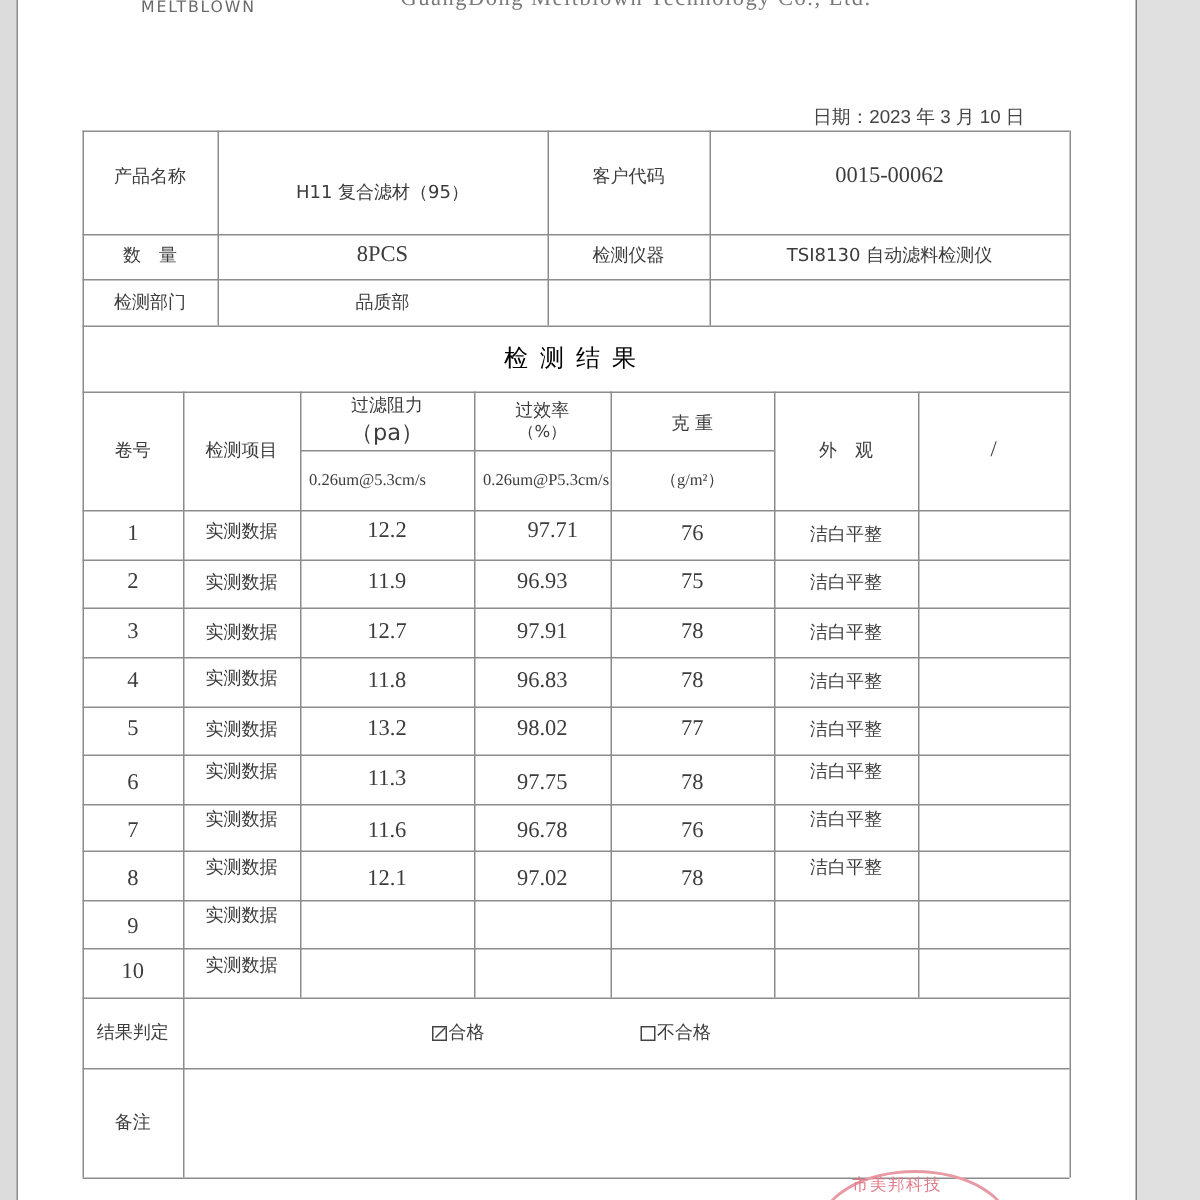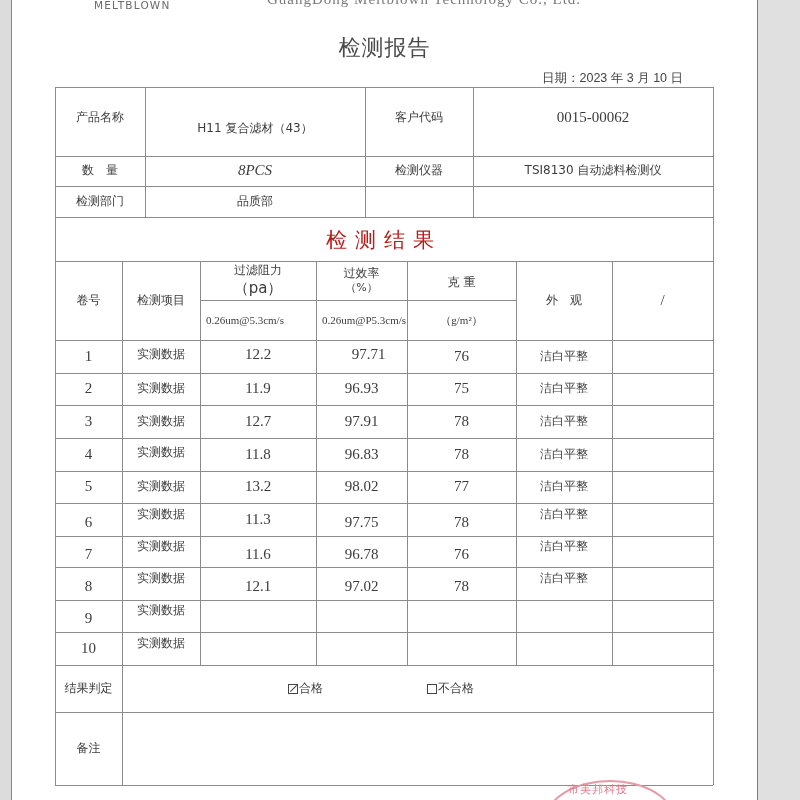--- a/index.html
+++ b/index.html
@@ -45,21 +45,21 @@
     display: flex; align-items: center; justify-content: center; text-align: center;
     font-size: 12px; color: #3c3c3c; line-height: 1.3;
   }
   .cjk { font-family: "DejaVu Sans", sans-serif; font-size: 12px; }
   .num { font-family: "Liberation Serif", "DejaVu Serif", serif; font-size: 15px; }
   .hline { position: absolute; height: 0; border-top: 1.3px solid #8c8c8c; }
   .vline { position: absolute; width: 0; border-left: 1.3px solid #8c8c8c; }
   .section-title {
     position: absolute; left: 55px; width: 658px; top: 218px; height: 43px;
     display: flex; align-items: center; justify-content: center;
-    font-family: "DejaVu Sans", sans-serif; font-size: 21px; letter-spacing: 8px; color: #b91c1c;
+    font-family: "DejaVu Sans", sans-serif; font-size: 16px; letter-spacing: 8px; color: #000000;
   }
   .checkbox {
     display: inline-block; width: 8px; height: 8px; border: 1.2px solid #444;
     margin-right: 1px; position: relative; vertical-align: -1px;
   }
   .checkbox.checked::after {
     content: ""; position: absolute; left: 0px; top: 3px; width: 9px; height: 0;
     border-top: 1.2px solid #444; transform: rotate(-45deg);
   }
   .seal {
@@ -76,21 +76,20 @@
 
 <div class="left-strip"></div>
 <div class="right-strip"></div>
 
 <div class="page">
   <div class="logo">
 
     <span class="text">MELTBLOWN</span>
   </div>
   <div class="company">GuangDong Meltblown Technology Co.,  Ltd.</div>
-  <div class="title">检测报告</div>
   <div class="date">日期：2023 年 3 月 10 日</div>
 </div>
 
 <div id="grid">
 
   <div class="vline" style="left:55px; top:87px; height:698px;"></div>
   <div class="vline" style="left:713px; top:87px; height:698px;"></div>
 
   <div class="hline" style="left:55px; top:87px; width:658px;"></div>
   <div class="hline" style="left:55px; top:156px; width:658px;"></div>
@@ -121,26 +120,26 @@
   <div class="vline" style="left:316px; top:261px; height:404px;"></div>
   <div class="vline" style="left:407px; top:261px; height:404px;"></div>
   <div class="vline" style="left:516px; top:261px; height:404px;"></div>
   <div class="vline" style="left:612px; top:261px; height:404px;"></div>
 
   <div class="vline" style="left:122px; top:665px; height:120px;"></div>
 </div>
 
 <div>
   <div class="cell cjk" style="left:55px; top:87px; width:90px; height:69px; padding-bottom:8px;">产品名称</div>
-  <div class="cell cjk" style="left:145px; top:87px; width:220px; height:69px; padding-top:14px;">H11 复合滤材（43）</div>
+  <div class="cell cjk" style="left:145px; top:87px; width:220px; height:69px; padding-top:14px;">H11 复合滤材（95）</div>
   <div class="cell cjk" style="left:365px; top:87px; width:108px; height:69px; padding-bottom:8px;">客户代码</div>
   <div class="cell num" style="left:473px; top:87px; width:240px; height:69px; padding-bottom:8px;">0015-00062</div>
 
   <div class="cell cjk" style="left:55px; top:156px; width:90px; height:30px;">数　量</div>
-  <div class="cell num" style="left:145px; top:156px; width:220px; height:30px;font-style:italic;">8PCS</div>
+  <div class="cell num" style="left:145px; top:156px; width:220px; height:30px;">8PCS</div>
   <div class="cell cjk" style="left:365px; top:156px; width:108px; height:30px;">检测仪器</div>
   <div class="cell cjk" style="left:473px; top:156px; width:240px; height:30px;">TSI8130 自动滤料检测仪</div>
 
   <div class="cell cjk" style="left:55px; top:186px; width:90px; height:31px;">检测部门</div>
   <div class="cell cjk" style="left:145px; top:186px; width:220px; height:31px;">品质部</div>
   <div class="cell cjk" style="left:365px; top:186px; width:108px; height:31px;"></div>
   <div class="cell cjk" style="left:473px; top:186px; width:240px; height:31px;"></div>
 </div>
 
 <div class="section-title">检测结果</div>

